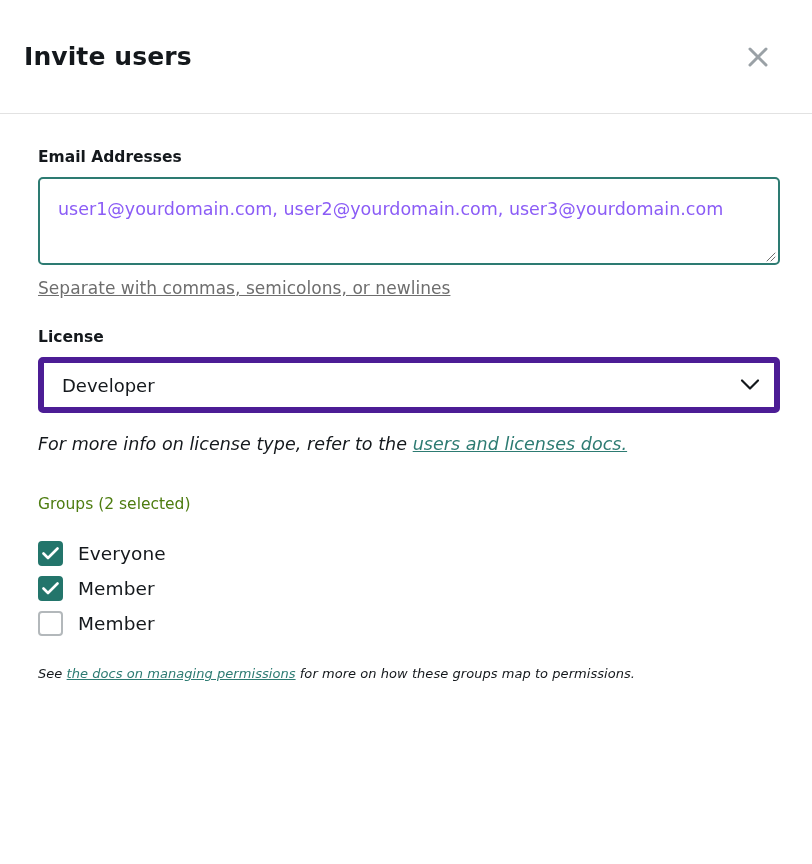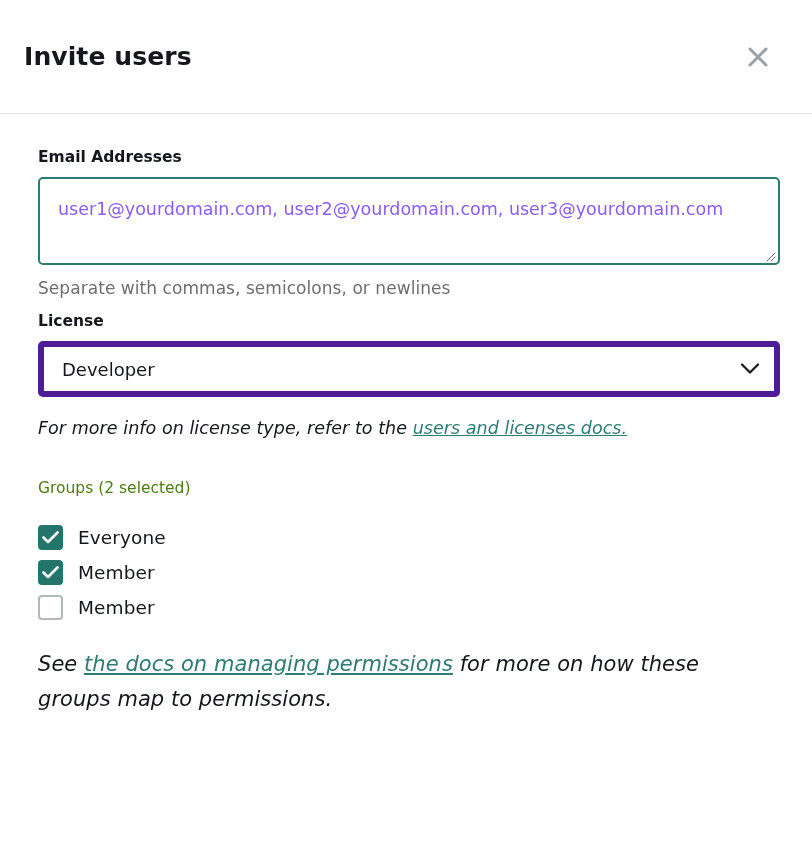--- a/index.html
+++ b/index.html
@@ -94,24 +94,25 @@
     height: 12px;
     pointer-events: none;
   }
   .resize-grip svg { display: block; }
 
   .helper-text {
     font-size: 17px;
     color: #6e6e6e;
     margin-top: 13px;
     letter-spacing: 0.05px;
-  }
-
-  
-  .license-block { margin-top: 14px; }
+    text-decoration: underline;
+  }
+
+  
+  .license-block { margin-top: 30px; }
   .select-wrap {
     position: relative;
     width: 742px;
     height: 56px;
   }
   .select-box {
     width: 742px;
     height: 56px;
     border: 6px solid #4c1d95;
     border-radius: 5px;
@@ -177,21 +178,21 @@
     border-color: #23756b;
   }
   .checkbox svg { display: block; }
   .checkbox-label {
     font-size: 18.5px;
     color: #14181c;
     letter-spacing: 0.1px;
   }
 
   .groups-note {
-    font-size: 21px;
+    font-size: 13px;
     font-style: italic;
     color: #14181c;
     margin-top: 22px;
     line-height: 1.65;
     max-width: 740px;
     letter-spacing: 0.05px;
   }
 </style>
 </head>
 <body>

